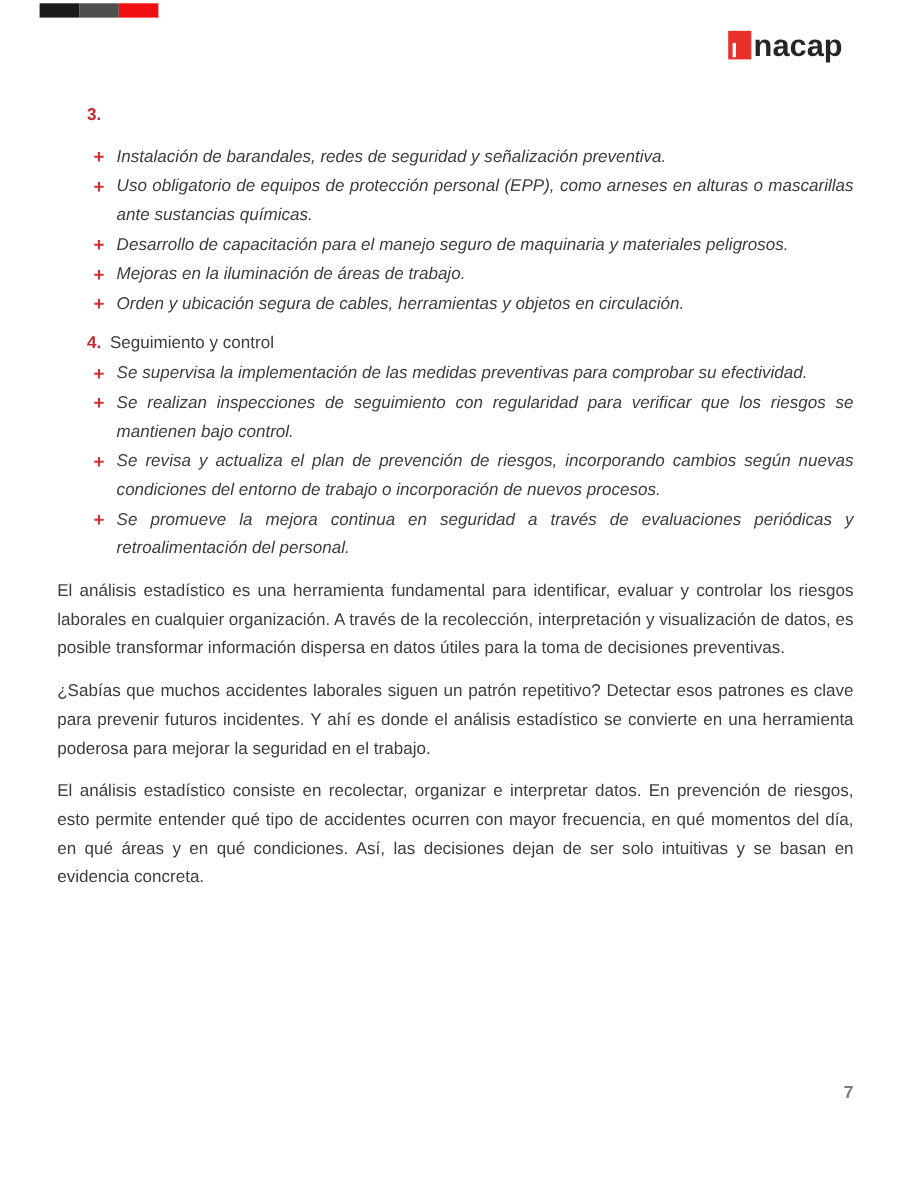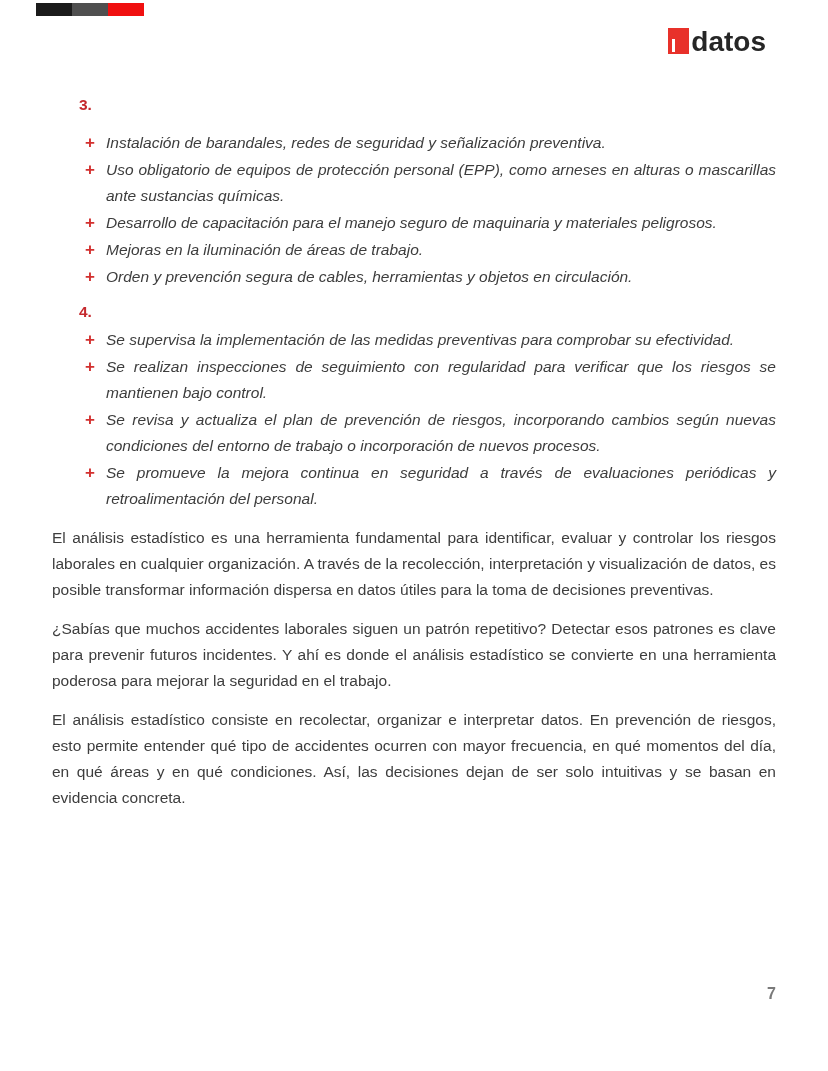--- a/index.html
+++ b/index.html
@@ -58,21 +58,21 @@
 <div class="page">
 
   <div class="topbar">
     <div class="seg seg-black"></div>
     <div class="seg seg-gray"></div>
     <div class="seg seg-red"></div>
   </div>
 
   <div class="logo">
     <div class="logo-mark"></div>
-    <div class="logo-text">datos</div>
+    <div class="logo-text">nacap</div>
   </div>
 
   <div class="content">
 
     <div class="num-item">
       <span class="num">3.</span>
     </div>
 
 
     <ul class="bullets">
@@ -87,26 +87,27 @@
       <li>
         <span class="marker">+</span>
         <span class="li-text">Desarrollo de capacitación para el manejo seguro de maquinaria y materiales peligrosos.</span>
       </li>
       <li>
         <span class="marker">+</span>
         <span class="li-text">Mejoras en la iluminación de áreas de trabajo.</span>
       </li>
       <li>
         <span class="marker">+</span>
-        <span class="li-text">Orden y prevención segura de cables, herramientas y objetos en circulación.</span>
+        <span class="li-text">Orden y ubicación segura de cables, herramientas y objetos en circulación.</span>
       </li>
     </ul>
 
     <div class="num-item mid">
       <span class="num">4.</span>
+      <span class="num-title">Seguimiento y control</span>
     </div>
 
     <ul class="bullets second">
       <li>
         <span class="marker">+</span>
         <span class="li-text">Se supervisa la implementación de las medidas preventivas para comprobar su efectividad.</span>
       </li>
       <li>
         <span class="marker">+</span>
         <span class="li-text">Se realizan inspecciones de seguimiento con regularidad para verificar que los riesgos se mantienen bajo control.</span>

